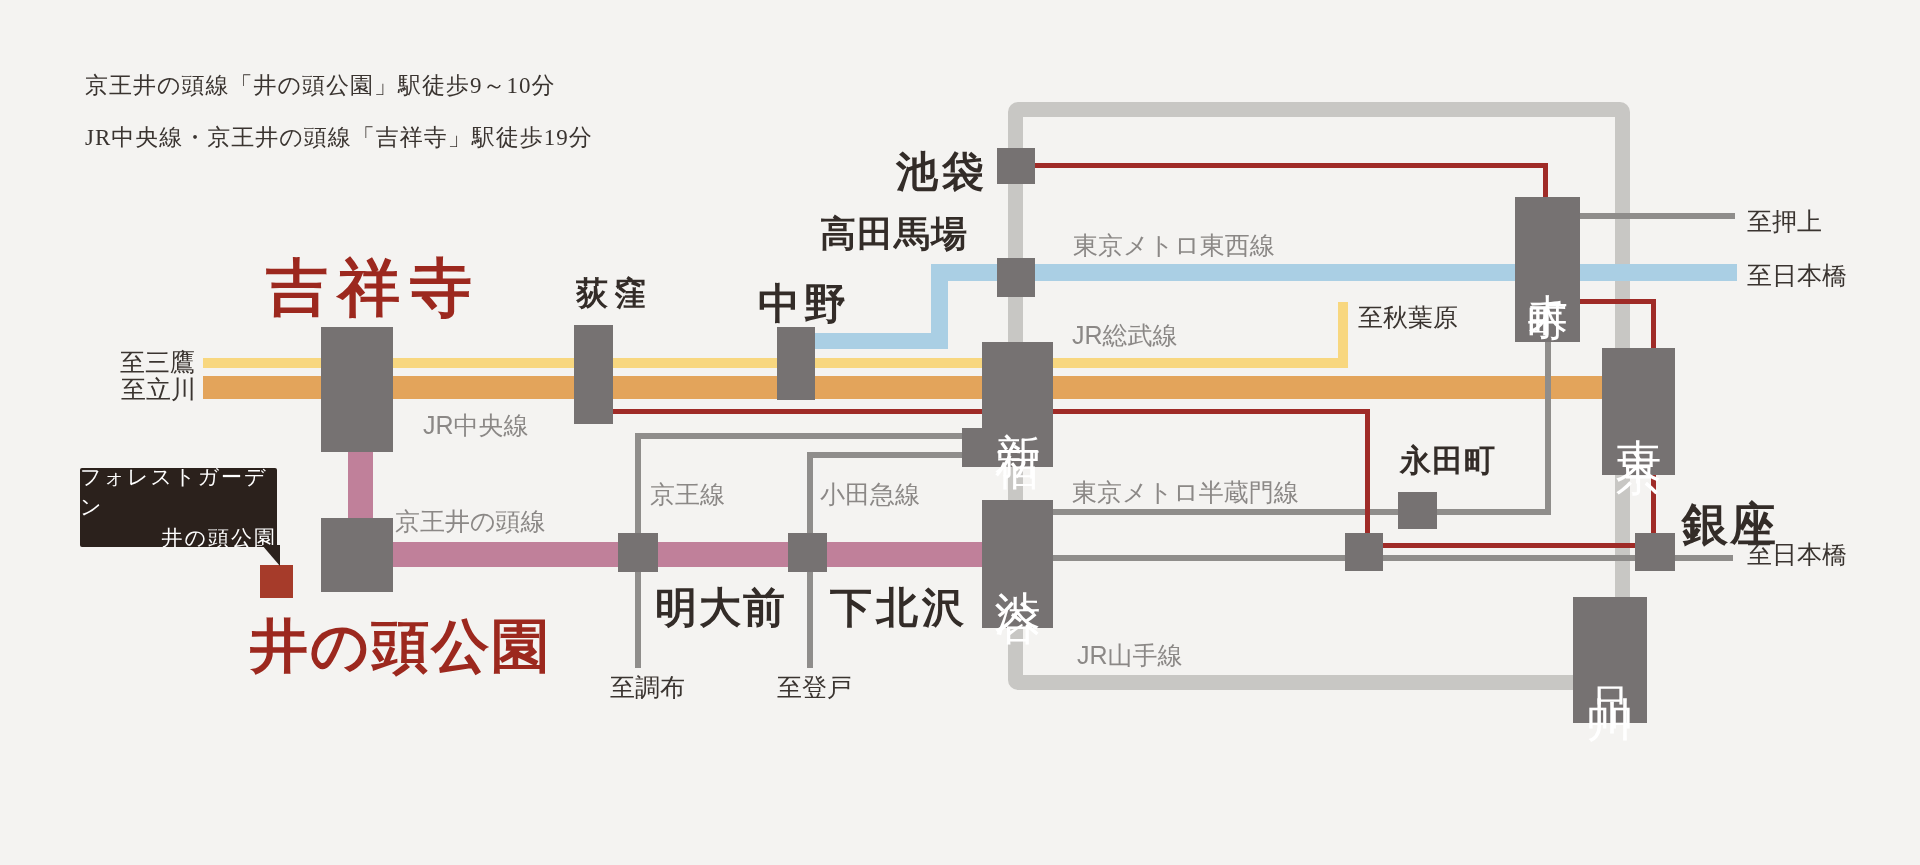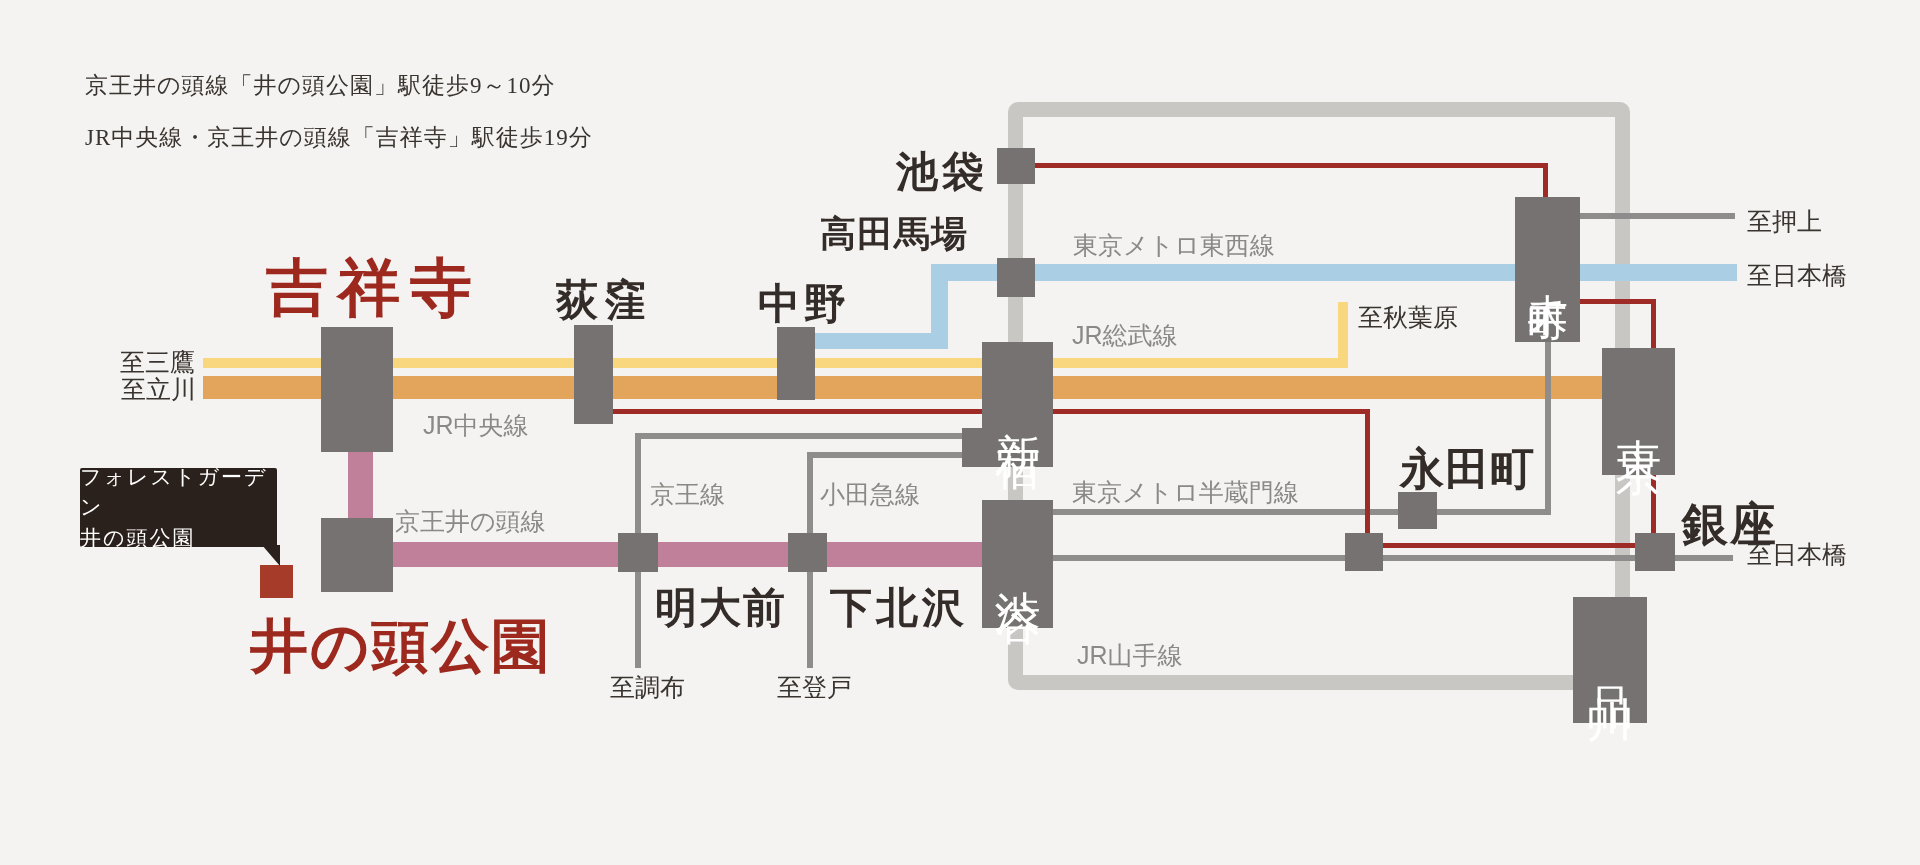--- a/index.html
+++ b/index.html
@@ -14,21 +14,21 @@
          display:flex;align-items:center;justify-content:center;letter-spacing:10px;}
   .lbl{position:absolute;white-space:nowrap;z-index:6;}
   .sta{font-family:"Liberation Serif","DejaVu Serif",serif;color:#332c28;font-weight:600;}
   .line-lbl{color:var(--labelgray);font-size:25px;}
   .dest{color:var(--textdark);font-size:25px;}
   .accent{font-family:"Liberation Serif","DejaVu Serif",serif;color:var(--accent);font-weight:700;}
   .heading{position:absolute;left:85px;top:70px;z-index:6;color:var(--textdark);
            font-family:"Liberation Serif","DejaVu Serif",serif;font-size:23px;letter-spacing:1px;}
   .heading div{margin-bottom:21px;}
   .callout{position:absolute;left:80px;top:468px;width:197px;height:79px;background:var(--callout);
-           border-radius:2px;z-index:7;display:flex;flex-direction:column;align-items:flex-start;justify-content:center;
+           border-radius:2px;z-index:7;display:flex;flex-direction:column;align-items:flex-end;justify-content:center;
            color:#fff;font-family:"Liberation Serif","DejaVu Serif",serif;font-size:21px;letter-spacing:2px;line-height:1.45;}
   .callout-tip{position:absolute;left:258px;top:545px;width:22px;height:21px;background:var(--callout);
            clip-path:polygon(18% 0,100% 0,100% 100%);z-index:7;}
   .marker{position:absolute;left:260px;top:565px;width:33px;height:33px;background:var(--marker);z-index:6;}
   .z2{z-index:2}.z3{z-index:3}
 </style>
 </head>
 <body>
 
 <div class="stage">
@@ -85,27 +85,27 @@
   <div class="box vtext" style="left:1515px;top:197px;width:65px;height:145px;font-size:40px;letter-spacing:5px">大手町</div>
   <div class="box vtext" style="left:1602px;top:348px;width:73px;height:127px;font-size:46px">東京</div>
   <div class="box" style="left:1398px;top:492px;width:39px;height:37px"></div>
   <div class="box" style="left:1345px;top:533px;width:38px;height:38px"></div>
   <div class="box" style="left:1635px;top:533px;width:40px;height:38px"></div>
   <div class="box vtext" style="left:1573px;top:597px;width:74px;height:126px;font-size:46px">品川</div>
 
   <div class="lbl accent" style="left:266px;top:246px;font-size:62px;letter-spacing:10px">吉祥寺</div>
   <div class="lbl accent" style="left:250px;top:608px;font-size:58px;letter-spacing:2px">井の頭公園</div>
 
-  <div class="lbl sta" style="left:556px;top:272px;font-size:42px;letter-spacing:6px">荻窪</div>
+  <div class="lbl sta" style="left:576px;top:272px;font-size:32px;letter-spacing:6px">荻窪</div>
   <div class="lbl sta" style="left:758px;top:276px;font-size:42px;letter-spacing:4px">中野</div>
   <div class="lbl sta" style="left:820px;top:210px;font-size:36px;letter-spacing:1px">高田馬場</div>
   <div class="lbl sta" style="left:896px;top:144px;font-size:42px;letter-spacing:4px">池袋</div>
   <div class="lbl sta" style="left:655px;top:580px;font-size:42px;letter-spacing:2px">明大前</div>
   <div class="lbl sta" style="left:830px;top:580px;font-size:42px;letter-spacing:4px">下北沢</div>
-  <div class="lbl sta" style="left:1400px;top:440px;font-size:44px;letter-spacing:1px">永田町</div>
+  <div class="lbl sta" style="left:1400px;top:440px;font-size:31px;letter-spacing:1px">永田町</div>
   <div class="lbl sta" style="left:1682px;top:494px;font-size:46px;letter-spacing:2px">銀座</div>
 
   <div class="lbl line-lbl" style="left:423px;top:409px">JR中央線</div>
   <div class="lbl line-lbl" style="left:395px;top:505px">京王井の頭線</div>
   <div class="lbl line-lbl" style="left:650px;top:478px">京王線</div>
   <div class="lbl line-lbl" style="left:820px;top:478px">小田急線</div>
   <div class="lbl line-lbl" style="left:1073px;top:229px">東京メトロ東西線</div>
   <div class="lbl line-lbl" style="left:1072px;top:319px">JR総武線</div>
   <div class="lbl line-lbl" style="left:1072px;top:476px">東京メトロ半蔵門線</div>
   <div class="lbl line-lbl" style="left:1077px;top:639px">JR山手線</div>

